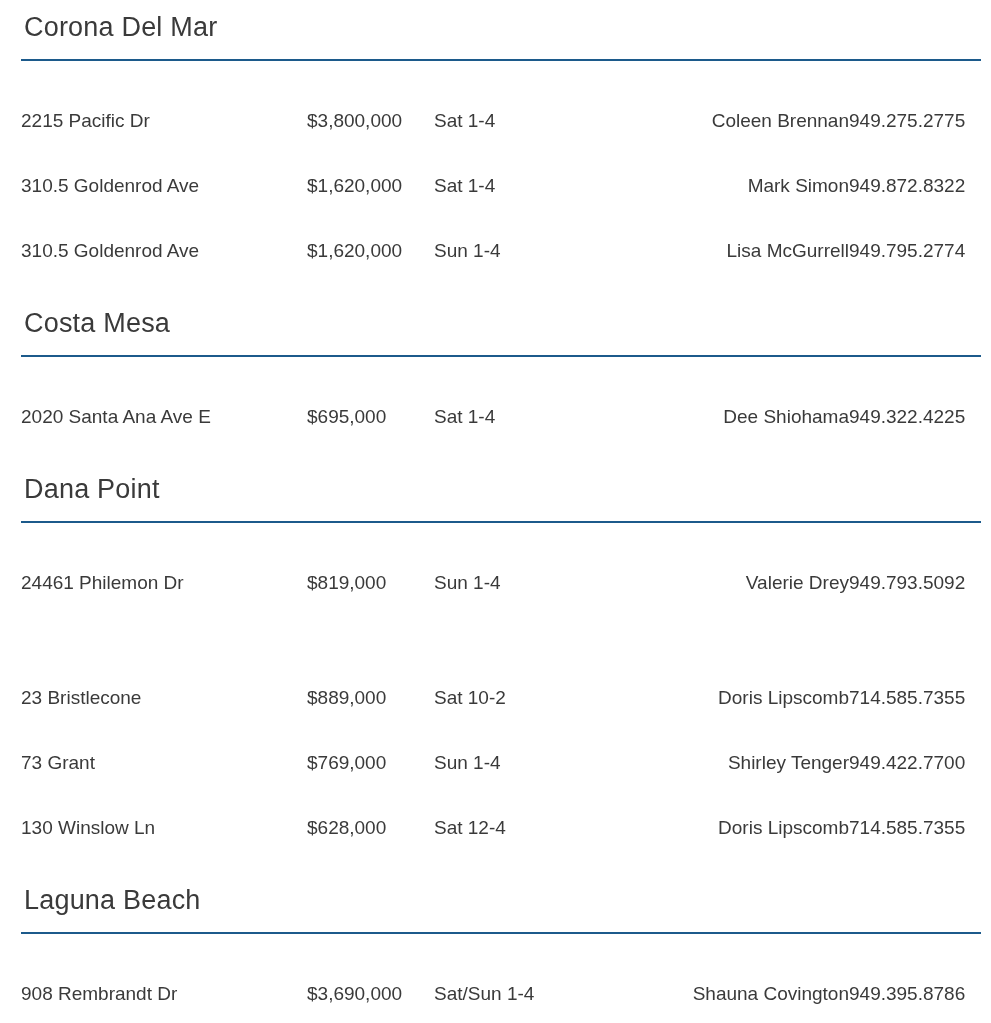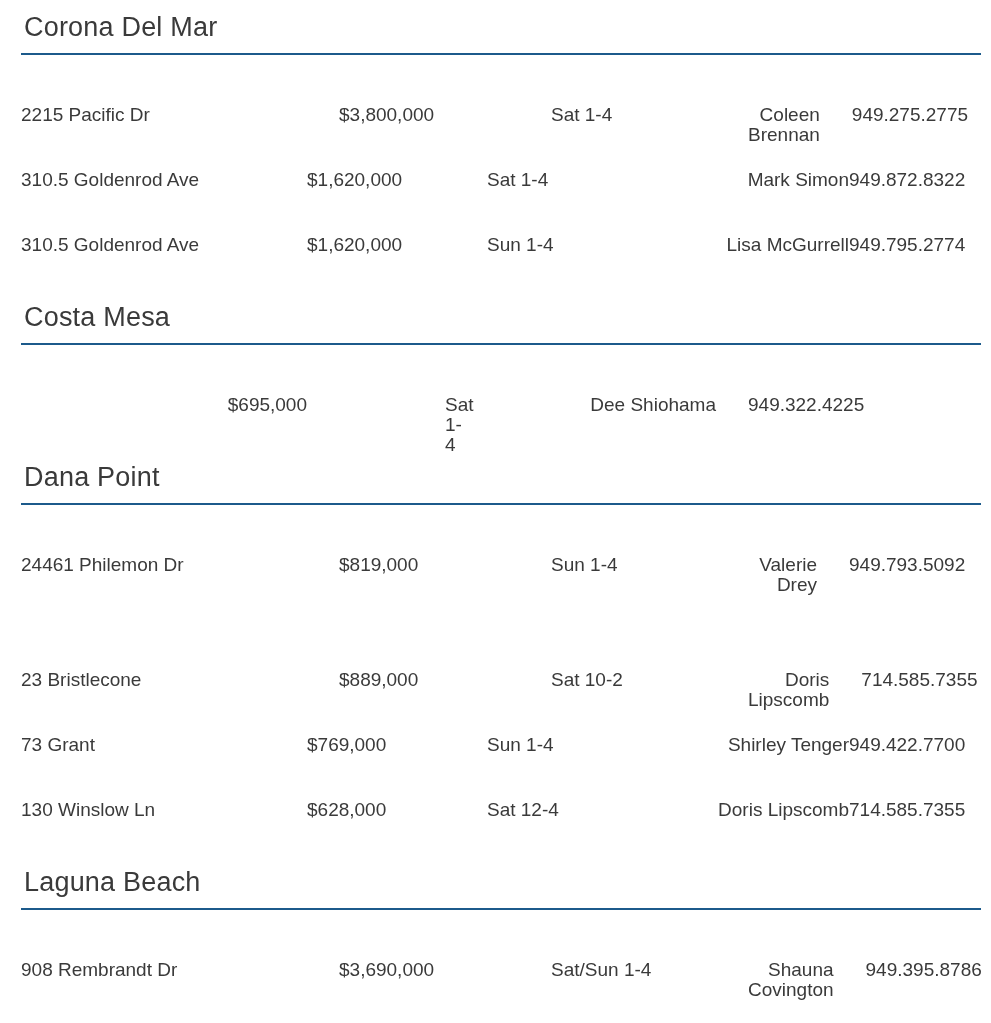--- a/index.html
+++ b/index.html
@@ -15,44 +15,43 @@
     color: var(--text, #3a3a3a);
   }
   .page {
     padding: 10px 10px 0 21px;
     box-sizing: border-box;
     width: 991px;
   }
   .city-section { }
   .city-heading {
     margin: 2px 0 0 0;
-    padding: 0 0 10px 3px;
+    padding: 0 0 16px 3px;
     font-size: 27px;
     line-height: 31px;
     font-weight: 400;
     letter-spacing: 0.2px;
     color: var(--text, #3a3a3a);
     border-bottom: 2px solid var(--accent, #1c5a8b);
   }
   .listing-rows { }
   .listing-row {
     display: grid;
     grid-template-columns: 286px 74px 271px 1fr 132px;
     height: 65px;
     font-size: 19px;
     line-height: 20px;
     align-items: start;
   }
   .listing-row:first-child {
     margin-top: 50px;
-    gap: 32px;
   }
   .cell-address { text-align: left; }
   .cell-price   { text-align: right; }
-  .cell-time    { text-align: left; padding-left: 80px; box-sizing: border-box; margin-left: 26px; }
+  .cell-time    { text-align: left; padding-left: 53px; box-sizing: border-box; }
   .cell-agent   { text-align: right; }
   .cell-phone   { text-align: left; }
 </style>
 </head>
 <body style="--accent: #1c5a8b; --text: #3a3a3a;">
 
 <div class="page">
   <div id="doc">
   <div class="city-section">
     <h2 class="city-heading">Corona Del Mar</h2>
@@ -80,20 +79,21 @@
     <div class="cell-agent">Lisa McGurrell</div>
     <div class="cell-phone">949.795.2774</div>
   </div>
 </div>
   </div>
 
   <div class="city-section">
     <h2 class="city-heading">Costa Mesa</h2>
     <div class="listing-rows">
   <div class="listing-row">
+    <div class="cell-address">2020 Santa Ana Ave E</div>
     <div class="cell-price">$695,000</div>
     <div class="cell-time">Sat 1-4</div>
     <div class="cell-agent">Dee Shiohama</div>
     <div class="cell-phone">949.322.4225</div>
   </div>
 </div>
   </div>
 
   <div class="city-section">
     <h2 class="city-heading">Dana Point</h2>

